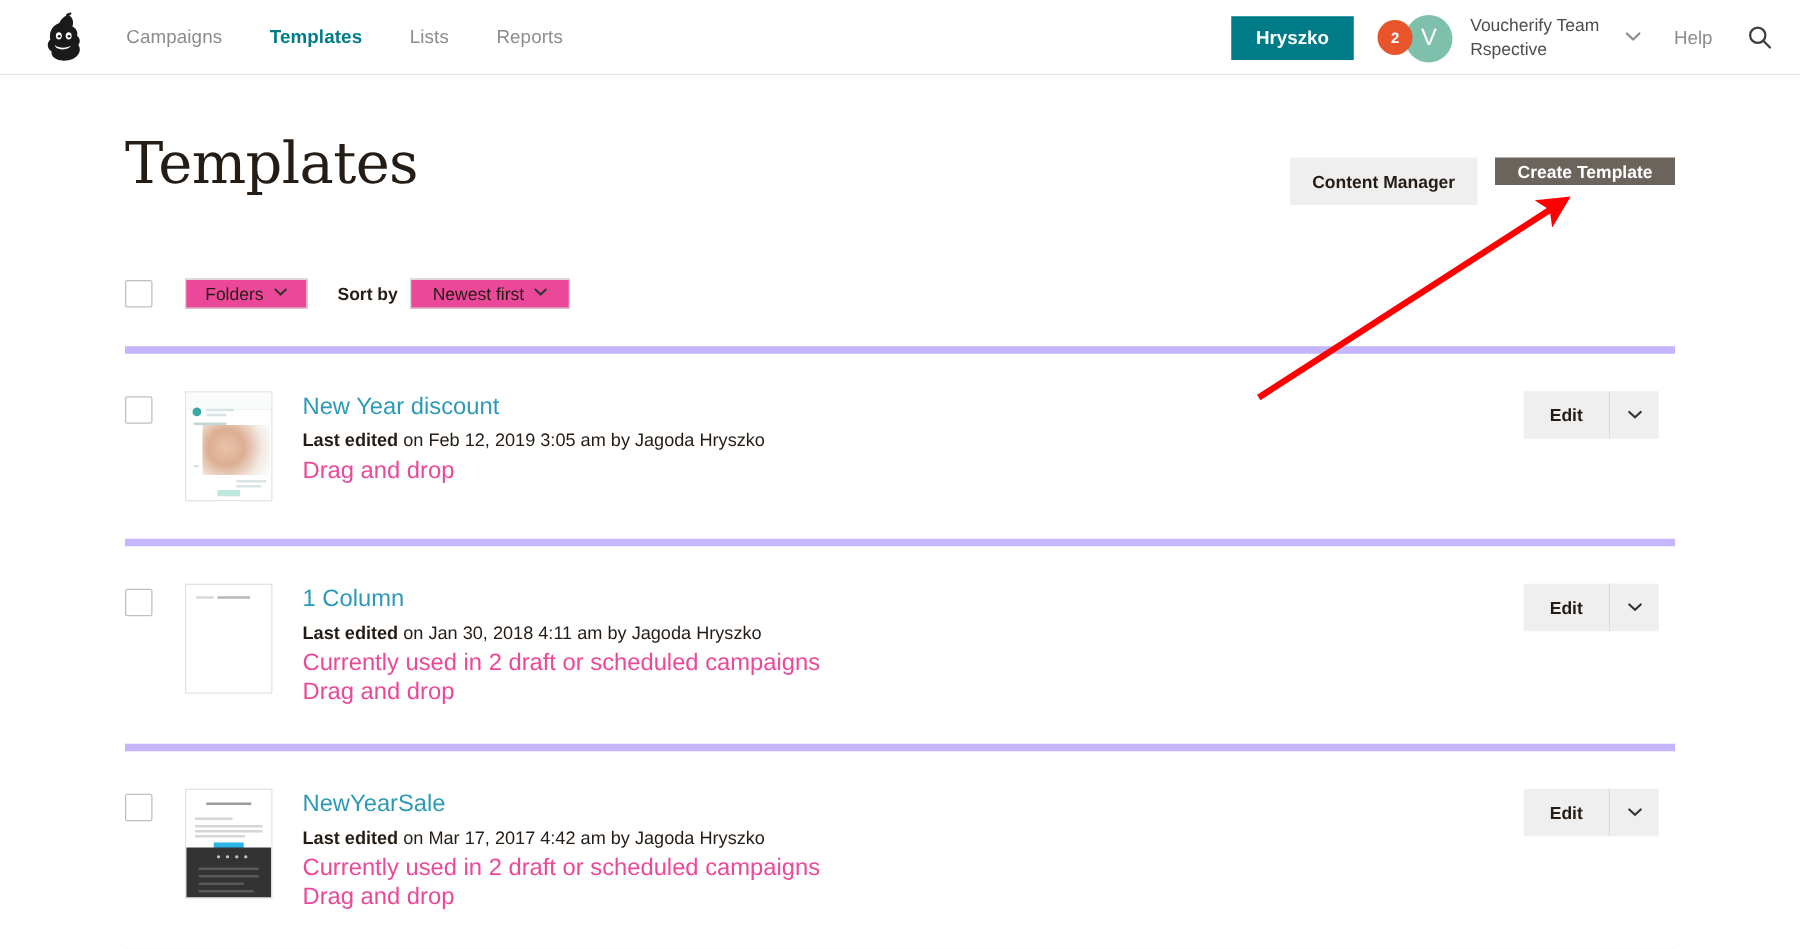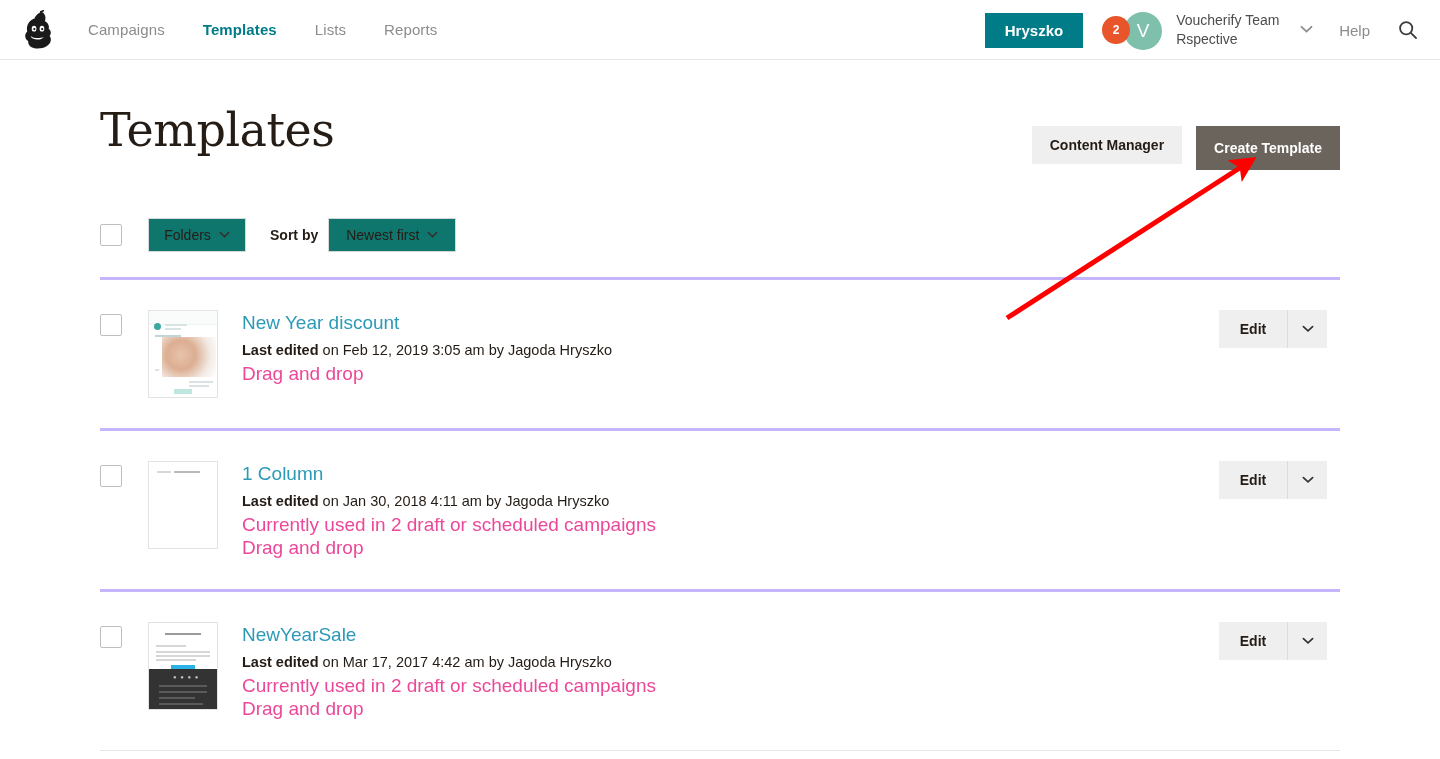--- a/index.html
+++ b/index.html
@@ -12,20 +12,21 @@
   }
 
   
   .topnav {
     position: relative;
     height: 60px;
     width: 1440px;
     border-bottom: 1px solid #e6e6e6;
     display: flex;
     align-items: center;
+    padding-left: 13px;
   }
   .logo {
     margin-left: 16px;
     width: 44px; height: 44px;
     display: flex; align-items: center; justify-content: center;
   }
   .nav-links {
     display: flex;
     align-items: center;
     margin-left: 28px;
@@ -158,21 +159,21 @@
     padding: 0 18px;
     cursor: pointer;
     font-family: "Liberation Sans", sans-serif;
   }
   .btn-dark {
     background: #6b645c;
     color: #ffffff;
     font-size: 14px;
     font-weight: bold;
     border: none;
-    height: 44px;
+    height: 22px;
     padding: 0 18px;
     cursor: pointer;
     font-family: "Liberation Sans", sans-serif;
   }
 
   
   .toolbar {
     display: flex;
     align-items: center;
     margin-top: 18px;
@@ -181,24 +182,24 @@
   .chk {
     width: 22px; height: 22px;
     border: 1px solid #bfbfbf;
     background: #fff;
     border-radius: 2px;
     cursor: pointer;
     flex: none;
   }
   .select-box {
     margin-left: 26px;
-    height: 34px;
+    height: 24px;
     min-width: 98px;
     border: 1px solid #d8d8d8;
-    background: #0f766e;
+    background: #ec4899;
     display: flex;
     align-items: center;
     justify-content: center;
     gap: 8px;
     padding: 0 14px;
     font-size: 14px;
     color: #241c15;
     cursor: pointer;
   }
   .sortby-label {
@@ -234,21 +235,21 @@
     border-left: 1px solid #d8d8d8;
     display: flex; align-items: center; justify-content: center;
     cursor: pointer;
   }
 
   
   .list { margin-top: 23px; }
   .row {
     display: flex;
     align-items: flex-start;
-    border-top: 3px solid #c4b5fd;
+    border-top: 6px solid #c4b5fd;
     padding: 30px 0;
     position: relative;
     min-height: 132px;
   }
   .list .row:last-child { border-bottom: 1px solid #e6e6e6; }
   .row-chk { margin-top: 4px; }
   .thumb {
     width: 70px;
     height: 88px;
     margin-left: 26px;

